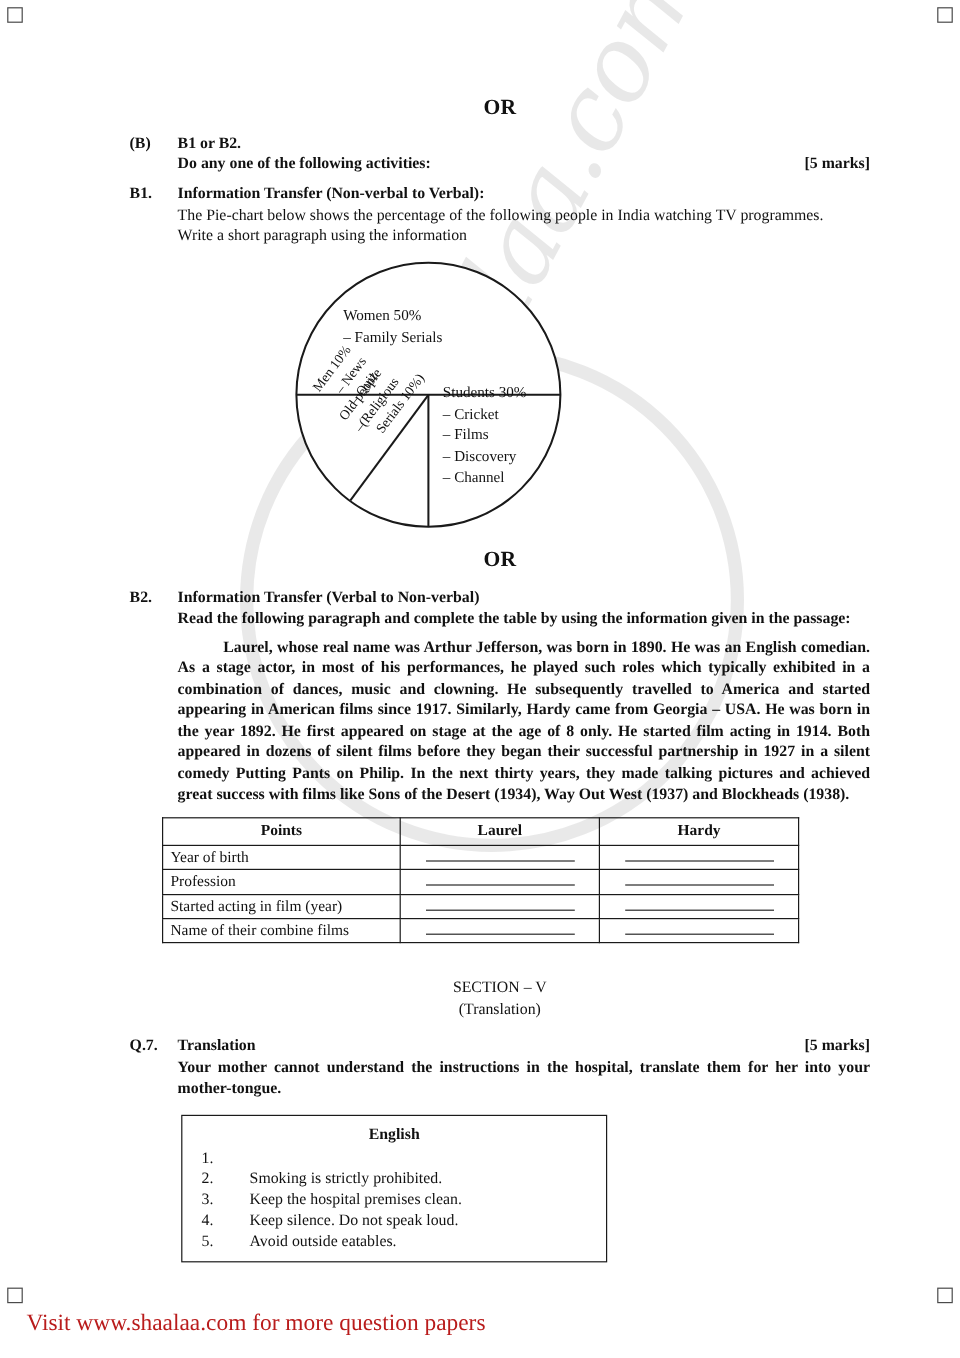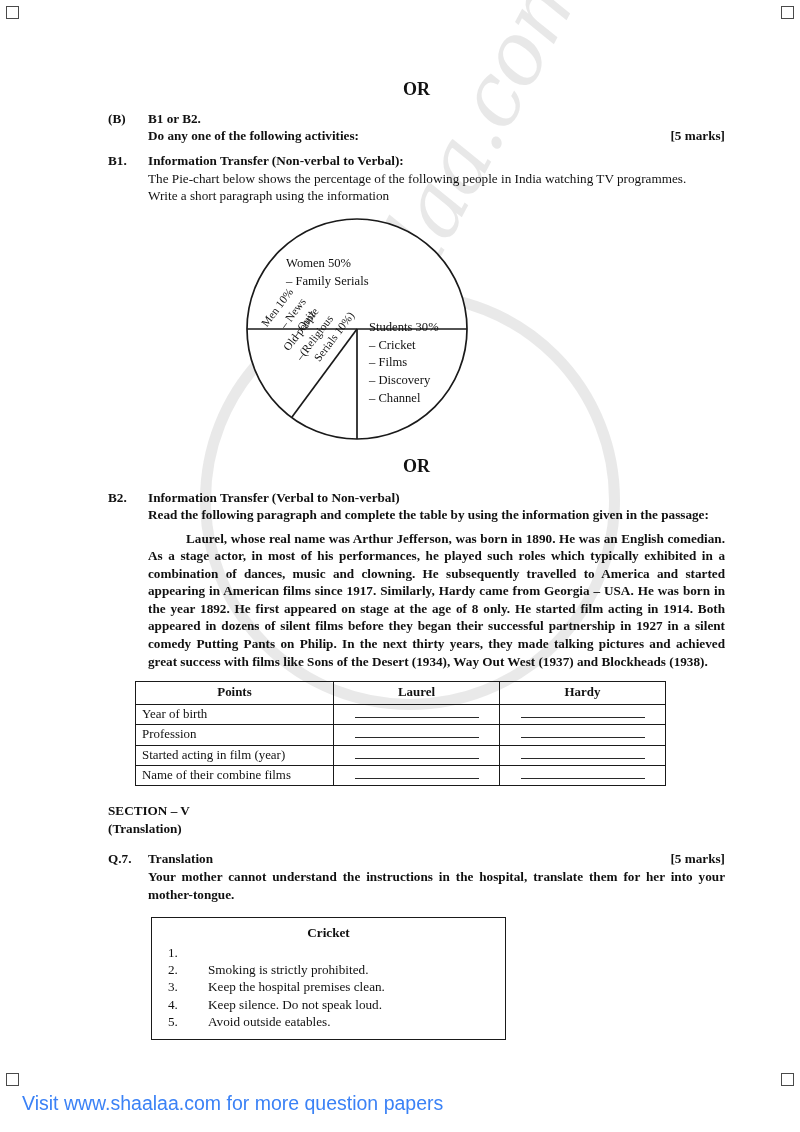--- a/index.html
+++ b/index.html
@@ -157,24 +157,24 @@
   .info-table td.blank { text-align: center; }
   .blank-line {
     display: inline-block;
     width: 124px;
     border-bottom: 1.4px solid #2a2a2a;
     height: 11px;
   }
 
   
   .section-head {
-    text-align: left;
-    font-weight: bold;
-    font-size: 13.2px;
-    margin-top: 16px;
+    text-align: center;
+    font-weight: normal;
+    font-size: 13.2px;
+    margin-top: 28px;
     line-height: 1.35;
   }
 
   
   .notice-box {
     border: 1.6px solid #1a1a1a;
     width: 355px;
     margin: 14px 0 0 3px;
     padding: 6px 8px 9px 8px;
   }
@@ -190,23 +190,23 @@
     line-height: 1.31;
   }
   .notice-item .num { flex: 0 0 48px; padding-left: 8px; }
   .notice-item .txt { flex: 1 1 auto; }
 
   
   .footer {
     position: absolute;
     left: 22px;
     top: 1092px;
-    font-family: Liberation Sans, sans-serif;
+    font-family: Liberation Serif, serif;
     font-size: 19.5px;
-    color: #3b82f6;
+    color: #b91c1c;
     z-index: 3;
   }
 </style>
 </head>
 <body>
 
 <div class="corner tl"></div>
 <div class="corner tr"></div>
 <div class="corner bl"></div>
 <div class="corner br"></div>
@@ -334,21 +334,21 @@
     <div class="row">
       <div class="lbl">Q.7.</div>
       <div class="body">
         <div class="bold tight">
           <span class="marks">[5 marks]</span>
           <span>Translation</span>
         </div>
         <div class="bold just tight">Your mother cannot understand the instructions in the hospital, translate them for her into your mother-tongue.</div>
 
         <div class="notice-box">
-          <div class="notice-title">Cricket</div>
+          <div class="notice-title">English</div>
           <div class="notice-item">
             <span class="num">1.</span>
           </div>
           <div class="notice-item">
             <span class="num">2.</span>
             <span class="txt">Smoking is strictly prohibited.</span>
           </div>
           <div class="notice-item">
             <span class="num">3.</span>
             <span class="txt">Keep the hospital premises clean.</span>

